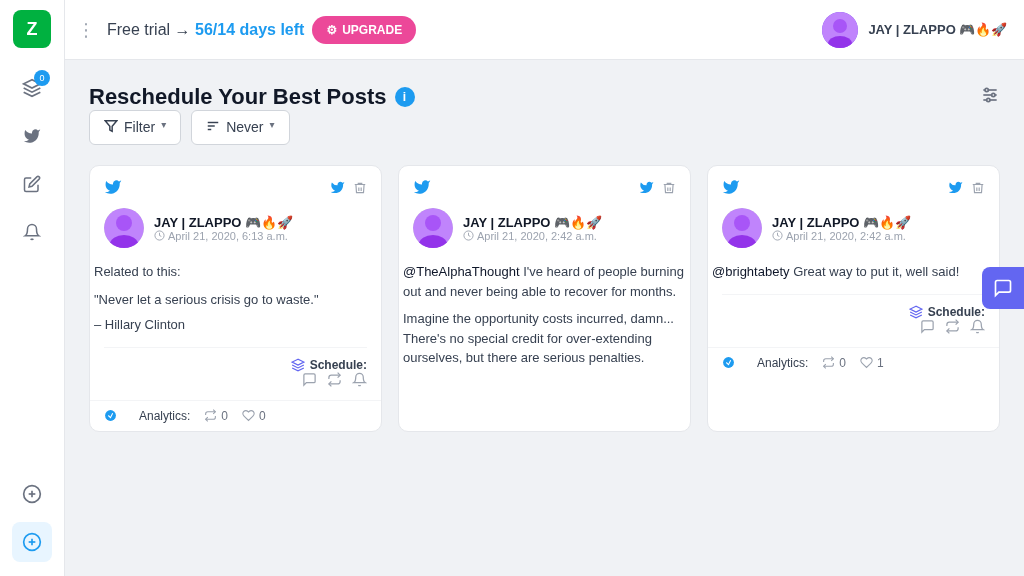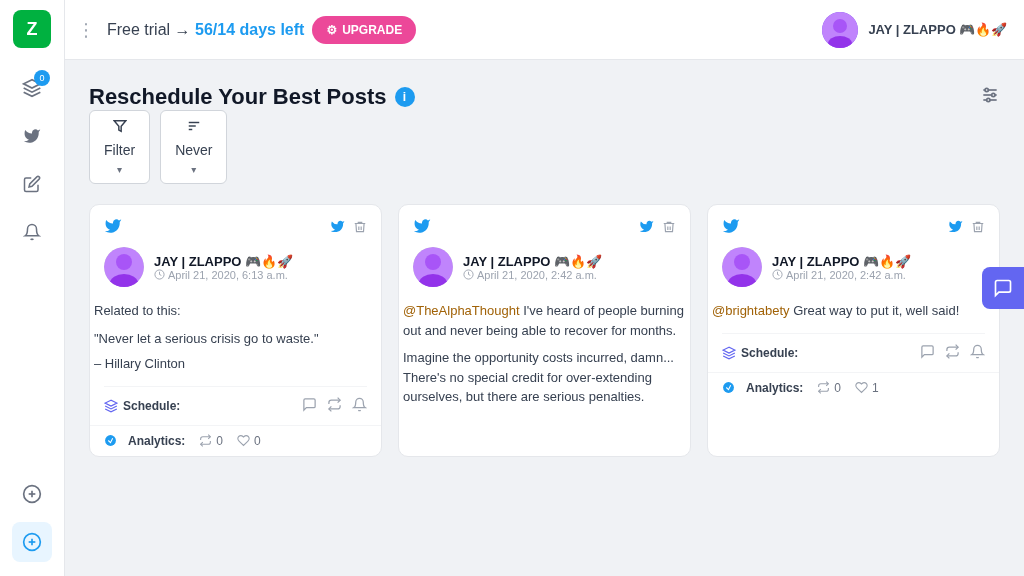--- a/index.html
+++ b/index.html
@@ -96,26 +96,25 @@
       display: flex; align-items: center; justify-content: center;
       font-size: 12px; font-weight: 700; cursor: pointer;
     }
     .filter-icon {
       color: #6b7280; font-size: 18px; cursor: pointer;
     }
 
     
     .toolbar { display: flex; gap: 10px; margin-bottom: 20px; }
     .toolbar-btn {
-      display: flex; align-items: center; gap: 6px;
+      display: flex; align-items: flex-start; gap: 6px;
       background: #fff; border: 1.5px solid #d1d5db;
       border-radius: 6px; padding: 8px 14px;
       font-size: 14px; color: #374151; cursor: pointer;
       font-weight: 500;
-      flex-direction: column;
     }
 
     
     .cards-grid {
       display: grid;
       grid-template-columns: repeat(3, 1fr);
       gap: 16px;
     }
     .card {
       background: #fff;
@@ -136,37 +135,37 @@
       width: 40px; height: 40px; border-radius: 50%;
       background: #d1d5db; overflow: hidden;
       display: flex; align-items: center; justify-content: center;
       font-size: 12px; color: #6b7280;
     }
     .user-info { display: flex; flex-direction: column; }
     .user-name { font-size: 13px; font-weight: 700; color: #111827; }
     .user-date { font-size: 11px; color: #9ca3af; display: flex; align-items: center; gap: 3px; }
 
     .card-body { padding: 4px 4px 12px; font-size: 13px; color: #374151; line-height: 1.5; }
-    .card-body .mention { color: #a16207; }
+    .card-body .mention { color: #0f172a; }
     .card-divider { height: 1px; background: #f3f4f6; margin: 0 14px; }
 
     .card-footer {
       padding: 10px 14px;
-      display: flex; align-items: center; justify-content: space-between;
+      display: flex; align-items: flex-end; justify-content: space-between; flex-direction: column;
     }
     .card-footer-label { font-size: 12px; color: #374151; font-weight: 600; display: flex; align-items: center; gap: 5px; }
     .card-footer-icons { display: flex; gap: 10px; }
     .footer-icon { color: #9ca3af; font-size: 15px; cursor: pointer; }
 
     .card-analytics {
       padding: 8px 14px;
       display: flex; align-items: center; gap: 14px;
       border-top: 1px solid #f3f4f6;
     }
-    .analytics-label { font-size: 12px; font-weight: 700; color: #374151; display: flex; align-items: center; gap: 11px; }
+    .analytics-label { font-size: 12px; font-weight: 400; color: #374151; display: flex; align-items: center; gap: 22px; }
     .analytics-stat { display: flex; align-items: center; gap: 4px; font-size: 12px; color: #6b7280; }
 
     
     .float-btn {
       position: fixed; right: 0; top: 50%;
       transform: translateY(-50%);
       width: 42px; height: 42px;
       background: #6366f1;
       border-radius: 8px 0 0 8px;
       display: flex; align-items: center; justify-content: center;

